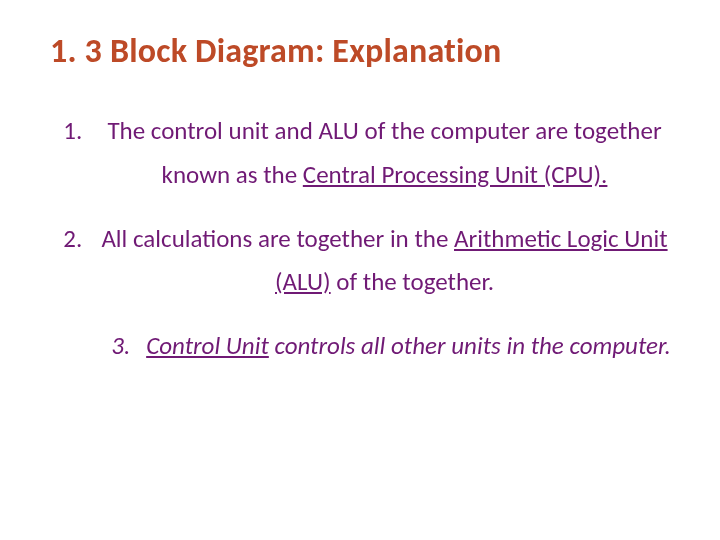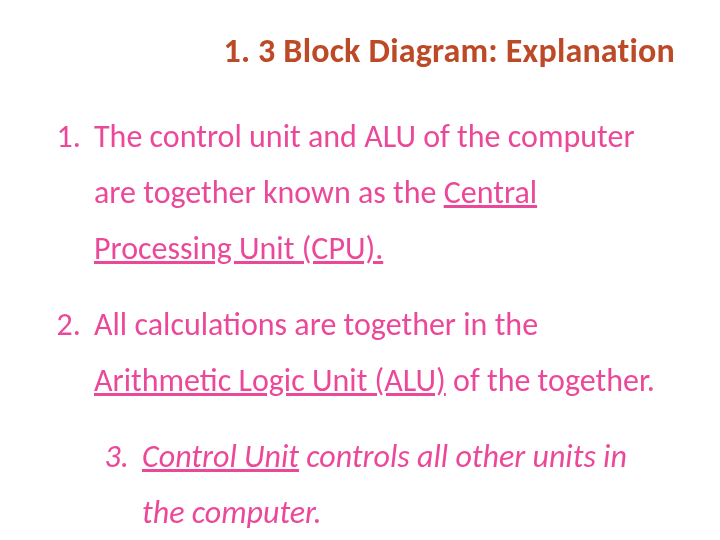--- a/index.html
+++ b/index.html
@@ -8,30 +8,31 @@
       height: 540px;
       background: #ffffff;
       font-family: Calibri, "Segoe UI", sans-serif;
       padding: 30px 45px 30px 50px;
       color: #000000;
     }
     .title {
       font-size: 34px;
       font-weight: 700;
       color: #bd4a27;
-      text-align: right;
+      text-align: left;
       margin-bottom: 38px;
       letter-spacing: 0.2px;
     }
     ol.main-list {
       list-style-position: outside;
       padding-left: 38px;
-      font-size: 32px;
+      font-size: 25px;
       line-height: 1.75;
-      color: #ec4899;
+      color: #701a75;
+      text-align: center;
     }
     ol.main-list li {
       margin-bottom: 20px;
       padding-left: 6px;
     }
     .uline {
       text-decoration: underline;
     }
     .italic {
       font-style: italic;

